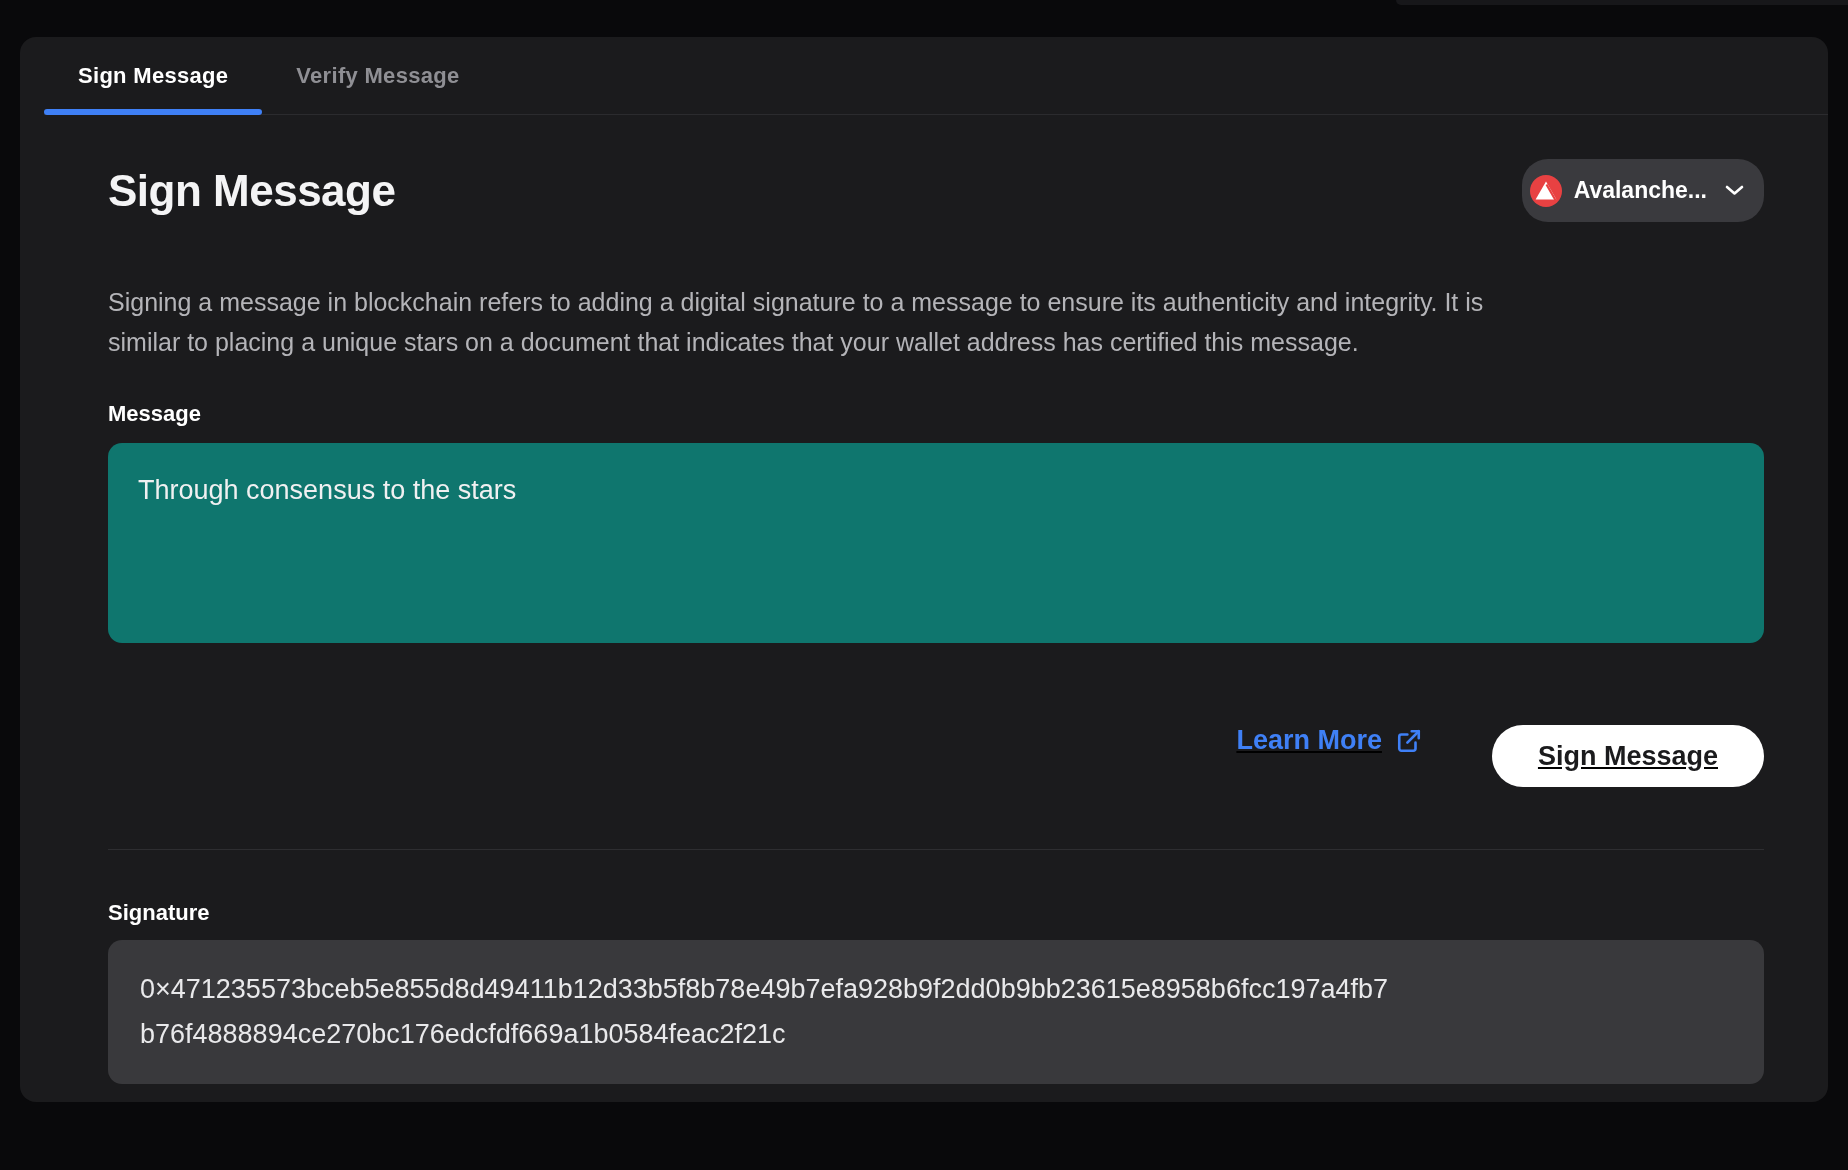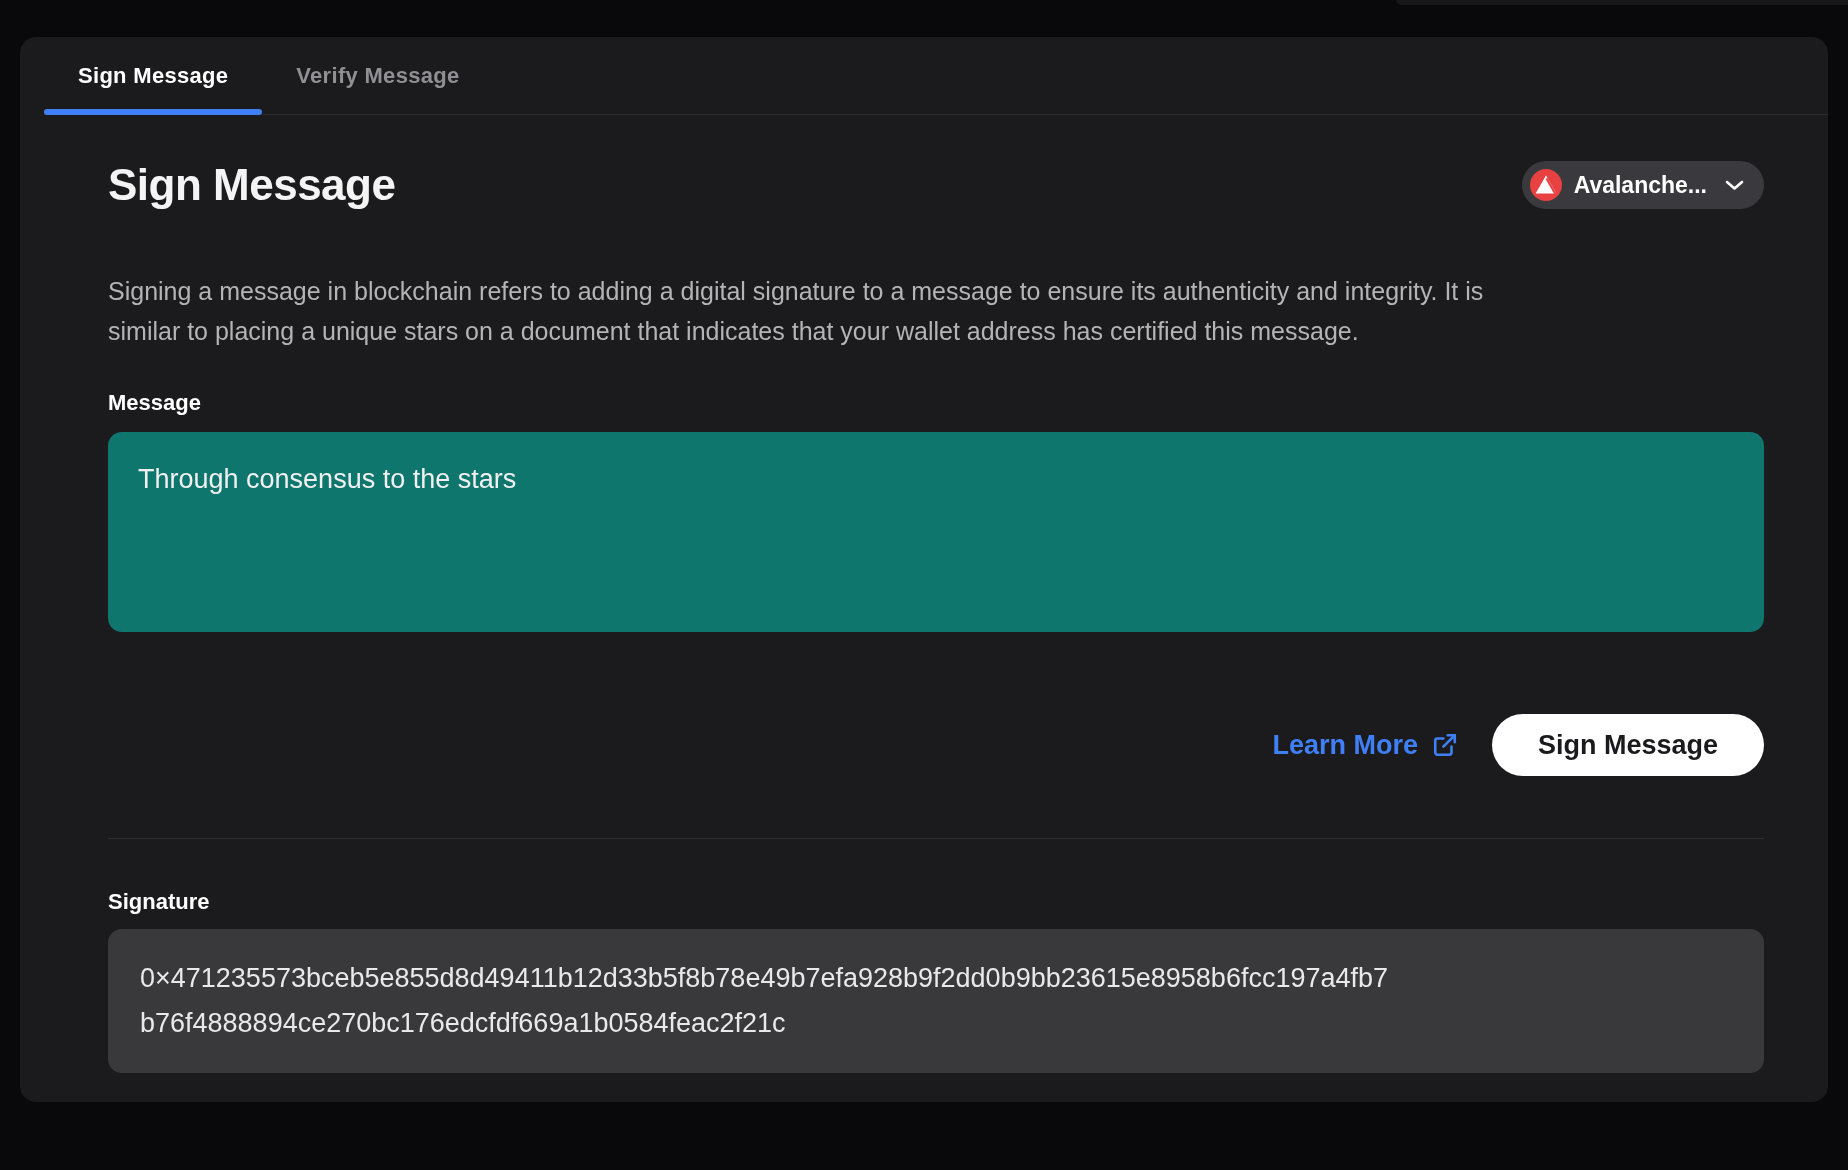--- a/index.html
+++ b/index.html
@@ -55,21 +55,21 @@
     margin: 0;
     font-size: 44px; line-height: 52px;
     font-weight: 700; letter-spacing: -0.5px;
     color: #f4f4f5;
   }
   .network-pill {
     display: flex; align-items: center; gap: 12px;
     background: #3a3a3e;
     border: none; border-radius: 26px;
     padding: 7px 20px 7px 8px;
-    height: 48px;
+    height: 63px;
     color: #ffffff;
     font-size: 23px; font-weight: 700;
     font-family: inherit;
     cursor: pointer;
   }
   .network-pill .chev { margin-left: 6px; display: flex; align-items: center; }
   .desc {
     margin-top: 60px;
     font-size: 25px; line-height: 40px;
     color: #b4b4b8;
@@ -87,22 +87,23 @@
     background: #0f766e;
     border: none; border-radius: 14px;
     padding: 28px 30px;
     font-family: inherit;
     font-size: 27px; line-height: 38px;
     color: #f0f0f1;
     resize: none; outline: none;
   }
   .actions-row {
     margin-top: 82px;
-    display: flex; justify-content: flex-end; align-items: center;
-    gap: 34px;
+    display: flex; justify-content: flex-end; align-items: flex-start;
+    gap: 70px;
+    text-decoration: underline;
   }
   .learn-more {
     display: flex; align-items: center; gap: 14px;
     color: #3f80f6;
     font-size: 27px; font-weight: 700;
     text-decoration: none;
     cursor: pointer;
   }
   .sign-btn {
     height: 62px;

